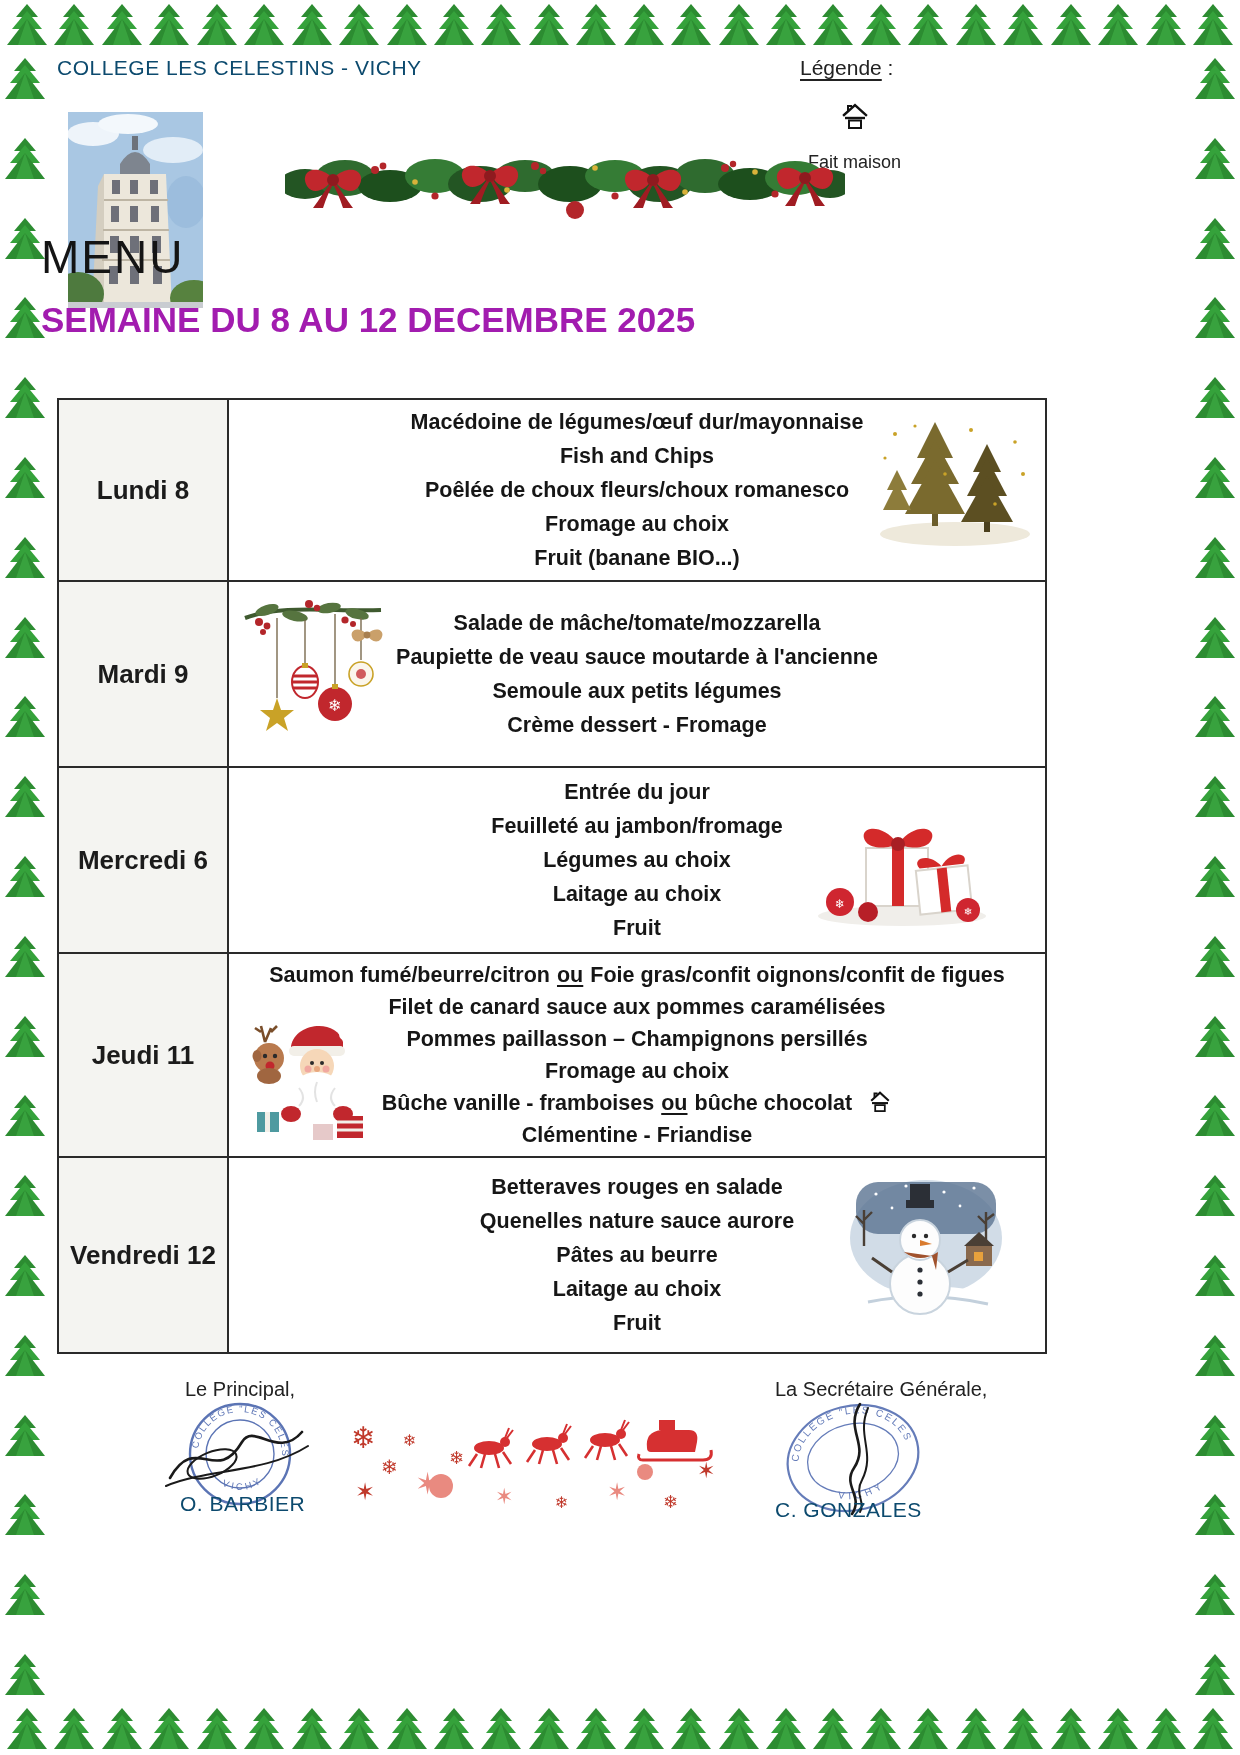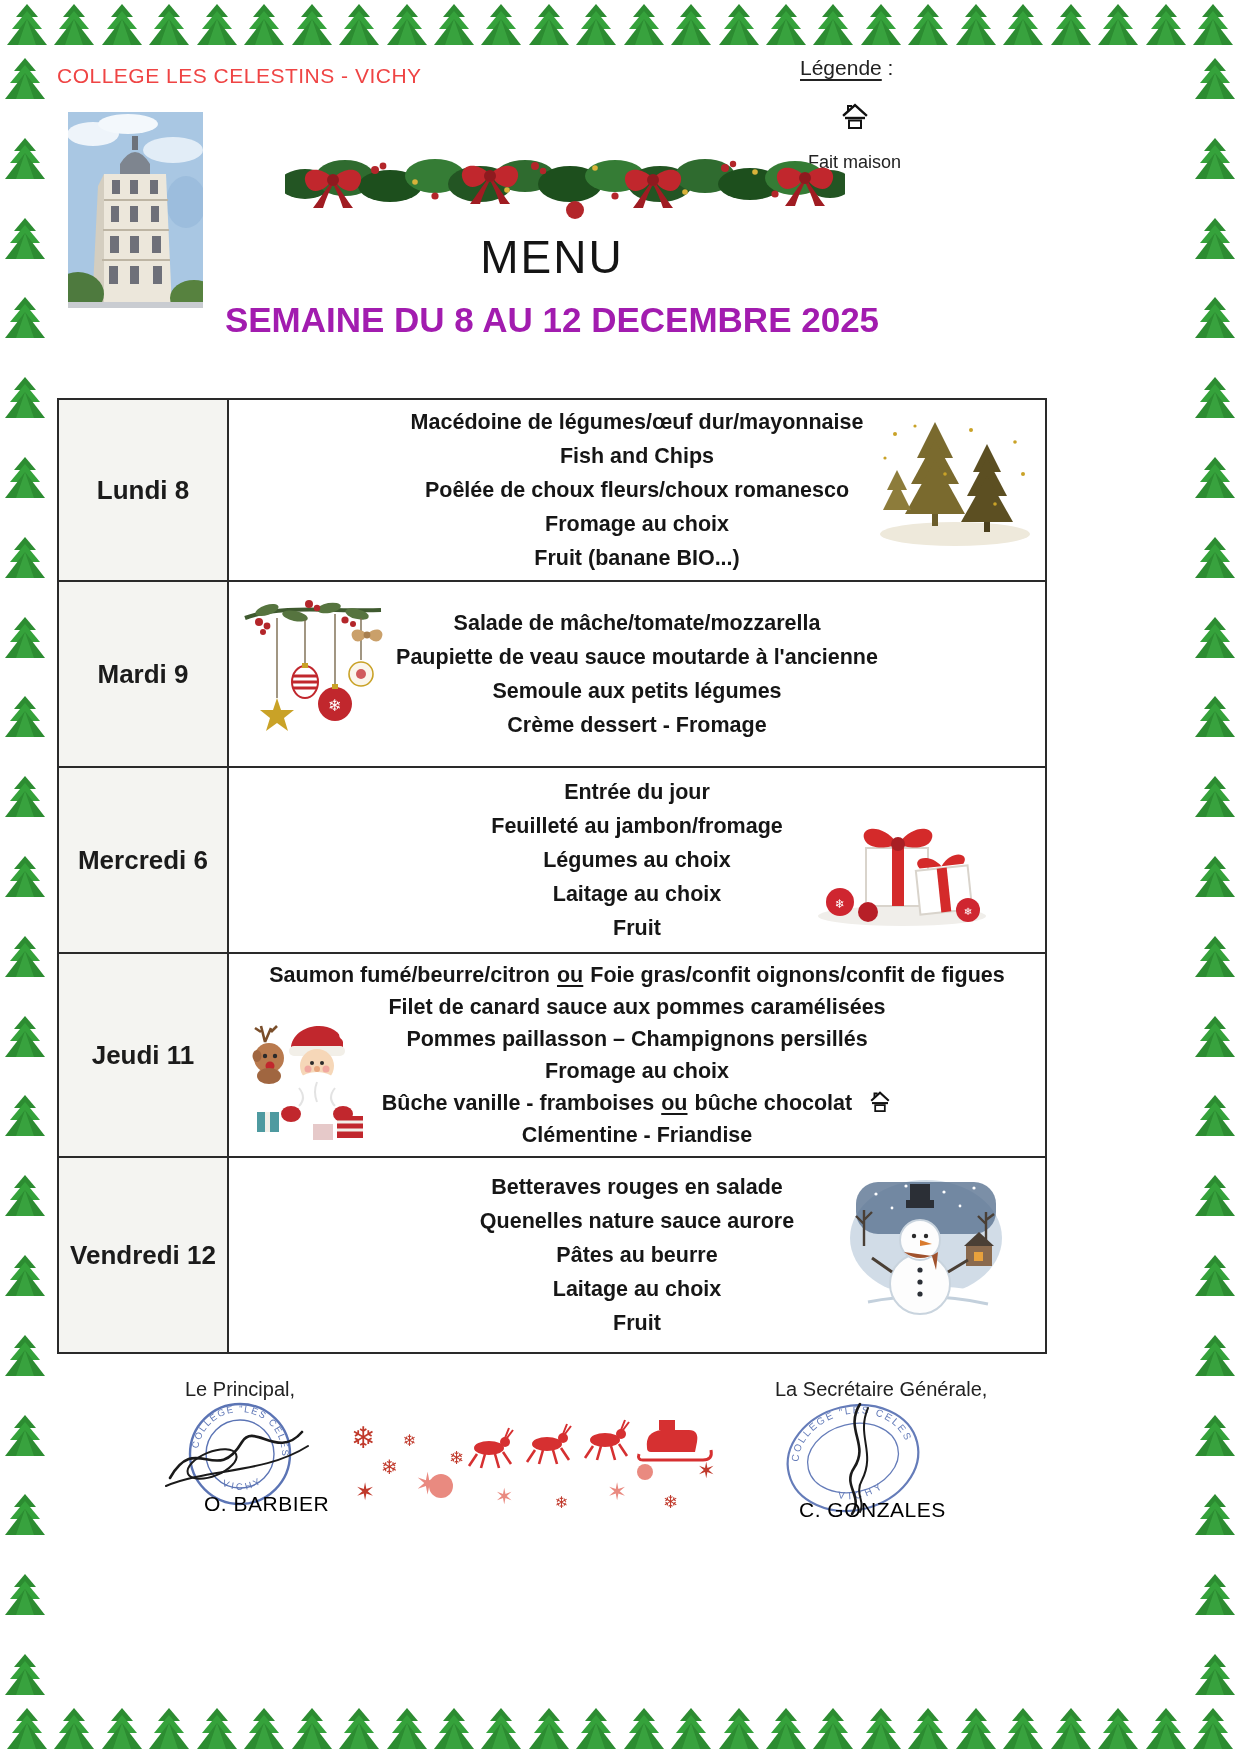--- a/index.html
+++ b/index.html
@@ -10,45 +10,45 @@
   }
   .abs{position:absolute;}
   
   .tree-border{display:flex;align-items:center;}
   .tb-top{left:0;top:0;width:1240px;height:50px;justify-content:space-between;padding:0 6px;box-sizing:border-box;}
   .tb-bottom{left:0;bottom:0;width:1240px;height:52px;justify-content:space-between;padding:0 6px;box-sizing:border-box;}
   .tb-left{left:0;top:52px;height:1650px;width:50px;flex-direction:column;justify-content:space-between;padding:4px 0;box-sizing:border-box;}
   .tb-right{right:0;top:52px;height:1650px;width:50px;flex-direction:column;justify-content:space-between;padding:4px 0;box-sizing:border-box;}
   .tree{width:42px;height:46px;flex:0 0 auto;}
   
-  .school-name{left:57px;top:56px;font-size:21px;letter-spacing:.5px;color:#ef4444;margin-top:8px;}
+  .school-name{left:57px;top:56px;font-size:21px;letter-spacing:.5px;color:#0c4a6e;}
   .legend-title{left:800px;top:56px;font-size:21px;color:#222;}
   .legend-title .u{text-decoration:underline;text-underline-offset:4px;}
   .legend-row{left:808px;top:102px;display:flex;align-items:center;gap:22px;font-size:18px;color:#222;flex-direction:column;}
   
-  .content-center{left:57px;width:990px;text-align:center;}
+  .content-center{left:41px;width:990px;}
   .menu-title{top:230px;font-size:46px;letter-spacing:2px;font-weight:400;color:#141414;}
   .menu-subtitle{top:300px;font-size:35px;font-weight:700;color:#a21caf;}
   
   .menu-table{left:57px;top:398px;width:990px;border:2px solid #2a2a2a;box-sizing:border-box;}
   .row{display:flex;border-bottom:2px solid #2a2a2a;}
   .row:last-child{border-bottom:none;}
   .day-cell{width:170px;flex:0 0 170px;border-right:2px solid #2a2a2a;background:#f4f4f1;
     display:flex;align-items:center;justify-content:center;font-size:26px;font-weight:700;box-sizing:border-box;}
   .menu-cell{flex:1;position:relative;display:flex;flex-direction:column;justify-content:center;
     text-align:center;background:#fff;}
   .items{position:relative;z-index:2;}
   .item{font-size:21.5px;font-weight:700;line-height:34px;color:#161616;}
   .tight .item{line-height:32px;}
   .ou{text-decoration:underline;text-underline-offset:3px;margin:0 7px;}
   .fm-inline{margin-left:16px;vertical-align:-3px;}
   .deco{position:absolute;z-index:1;}
   
   .foot-role{font-size:20px;color:#222;}
-  .foot-name{font-size:21px;color:#000000;letter-spacing:.5px;margin-left:24px;}
+  .foot-name{font-size:21px;color:#0c4a6e;letter-spacing:.5px;}
 </style>
 </head>
 <body>
 
 <div id="page">
 
   <div class="abs tree-border tb-top">
       <svg class="tree" viewBox="0 0 40 46">
         <polygon points="20,2 31,15 9,15" fill="#2c8c31"></polygon>
         <polygon points="20,9 35,27 5,27" fill="#35a23b"></polygon>

